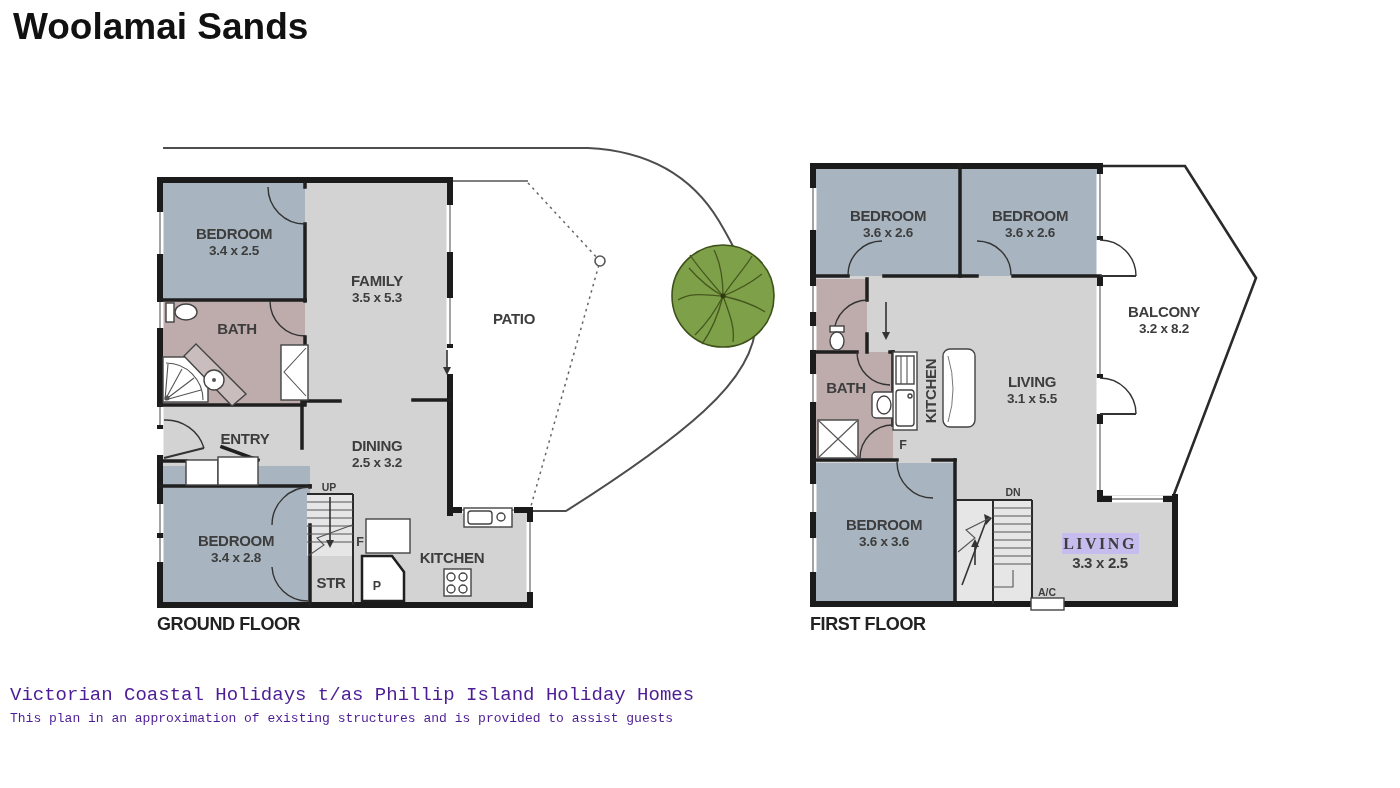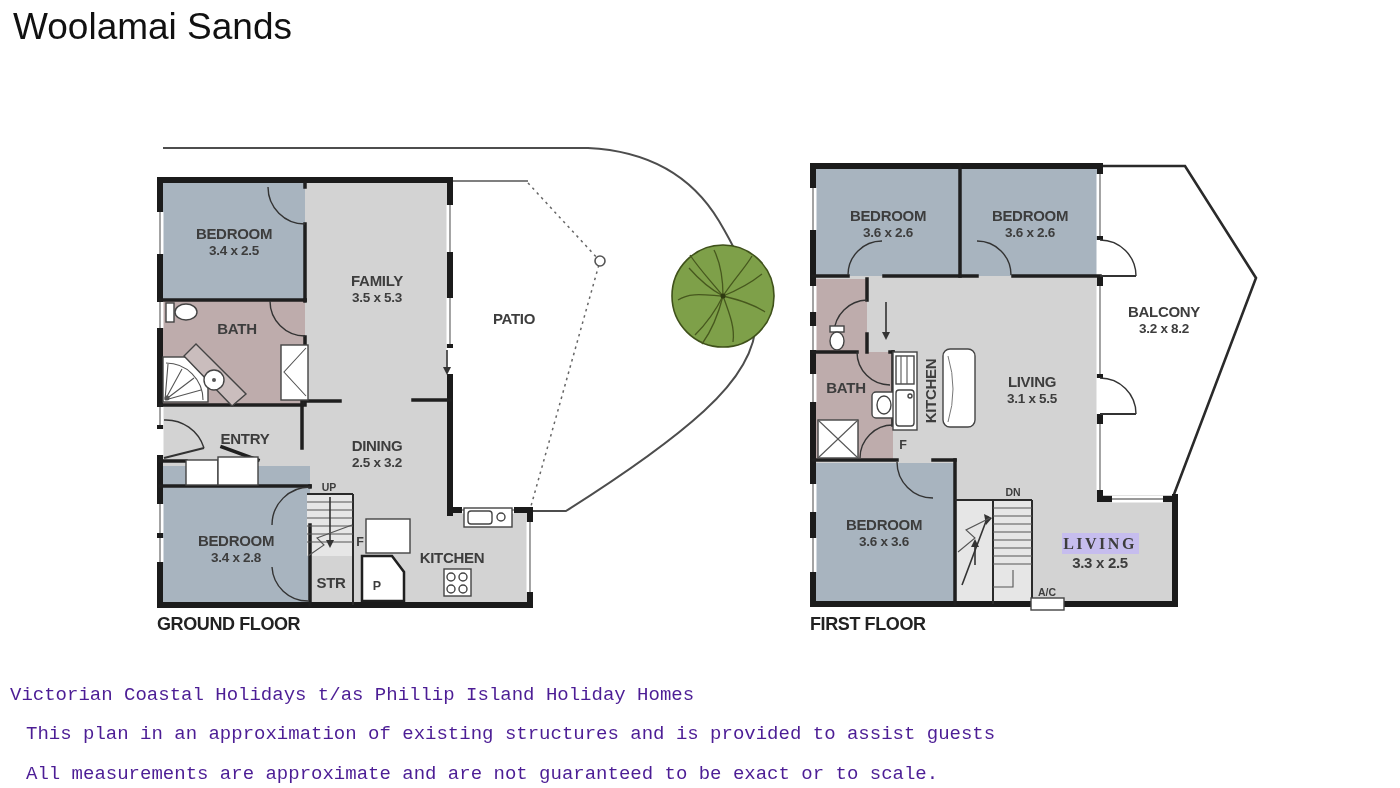--- a/index.html
+++ b/index.html
@@ -1,23 +1,23 @@
 <!DOCTYPE html>
 <html><head>
 <meta charset="utf-8">
 <style>
   html,body{margin:0;padding:0;background:#fff;}
   body{width:1400px;height:788px;position:relative;overflow:hidden;
        font-family:"Liberation Sans",sans-serif;color:#111;}
-  .title{position:absolute;left:13px;top:6px;font-size:37px;font-weight:400;
+  .title{position:absolute;left:13px;top:6px;font-size:37px;font-weight:700;
          letter-spacing:0px;color:#111;}
   .plan-svg{position:absolute;left:0;top:0;}
   .footer{position:absolute;left:10px;top:684px;color:#4c1d95;font-family:Liberation Mono, monospace;}
   .footer .company{font-size:19px;margin:0 0 5px 0;}
-  .footer .line{font-size:19px;line-height:1.28;margin:16px;}
+  .footer .line{font-size:13px;line-height:1.28;margin:0;}
   
   text{font-family:"Liberation Sans",sans-serif;fill:#3d3d3d;}
   .rm{font-size:15px;font-weight:bold;letter-spacing:-0.3px;}
   .dm{font-size:13.5px;font-weight:bold;letter-spacing:-0.3px;}
   .sm{font-size:10.5px;font-weight:bold;}
   .md{font-size:12.5px;font-weight:bold;}
   .fl{font-size:18px;font-weight:bold;fill:#222;letter-spacing:-0.4px;}
   .serif-hl{font-family:"Liberation Serif",serif;font-size:16px;font-weight:bold;
             letter-spacing:2.5px;}
   .wall-ext{stroke:#1b1b1b;stroke-width:6;fill:none;stroke-linecap:square;}
@@ -359,14 +359,13 @@
       <text class="dm" x="1100" y="568" style="font-size:15px">3.3 x 2.5</text>
       <text class="sm" x="1047" y="596">A/C</text>
     </g>
     <text class="fl" x="810" y="630">FIRST FLOOR</text>
   </g>
 </svg>
 
 <div class="footer">
   <p class="company">Victorian Coastal Holidays t/as Phillip Island Holiday Homes</p>
   <p class="line">This plan in an approximation of existing structures and is provided to assist guests</p>
-  <p class="line">All measurements are approximate and are not guaranteed to be exact or to scale.</p>
 </div>
 
 </body></html>

